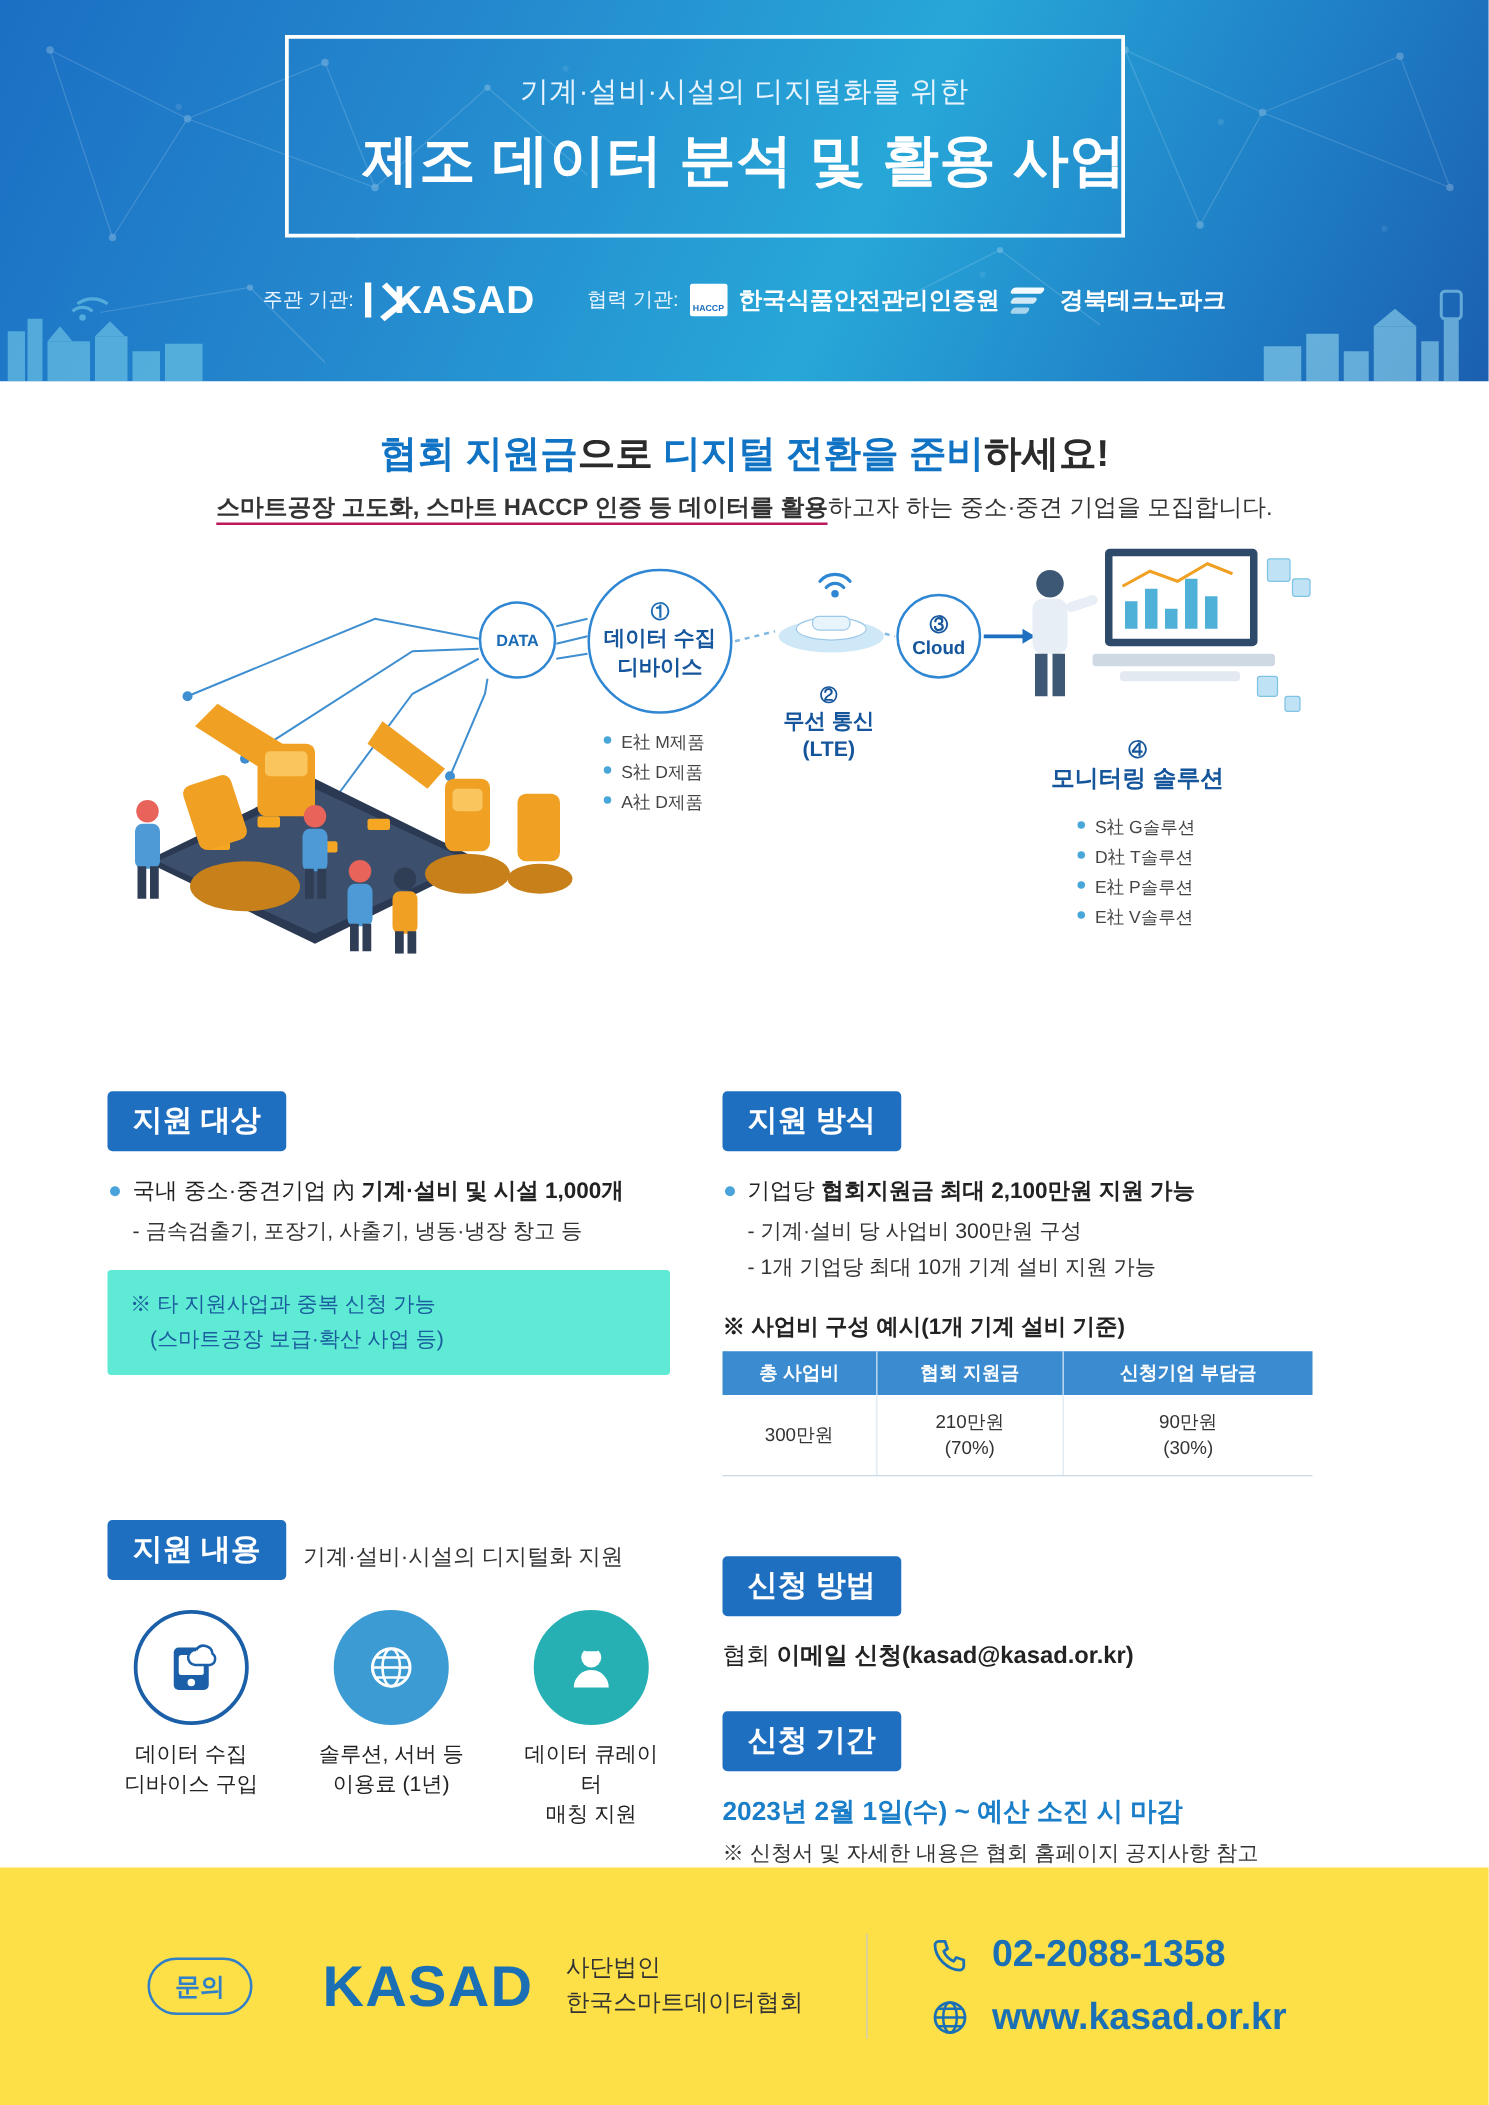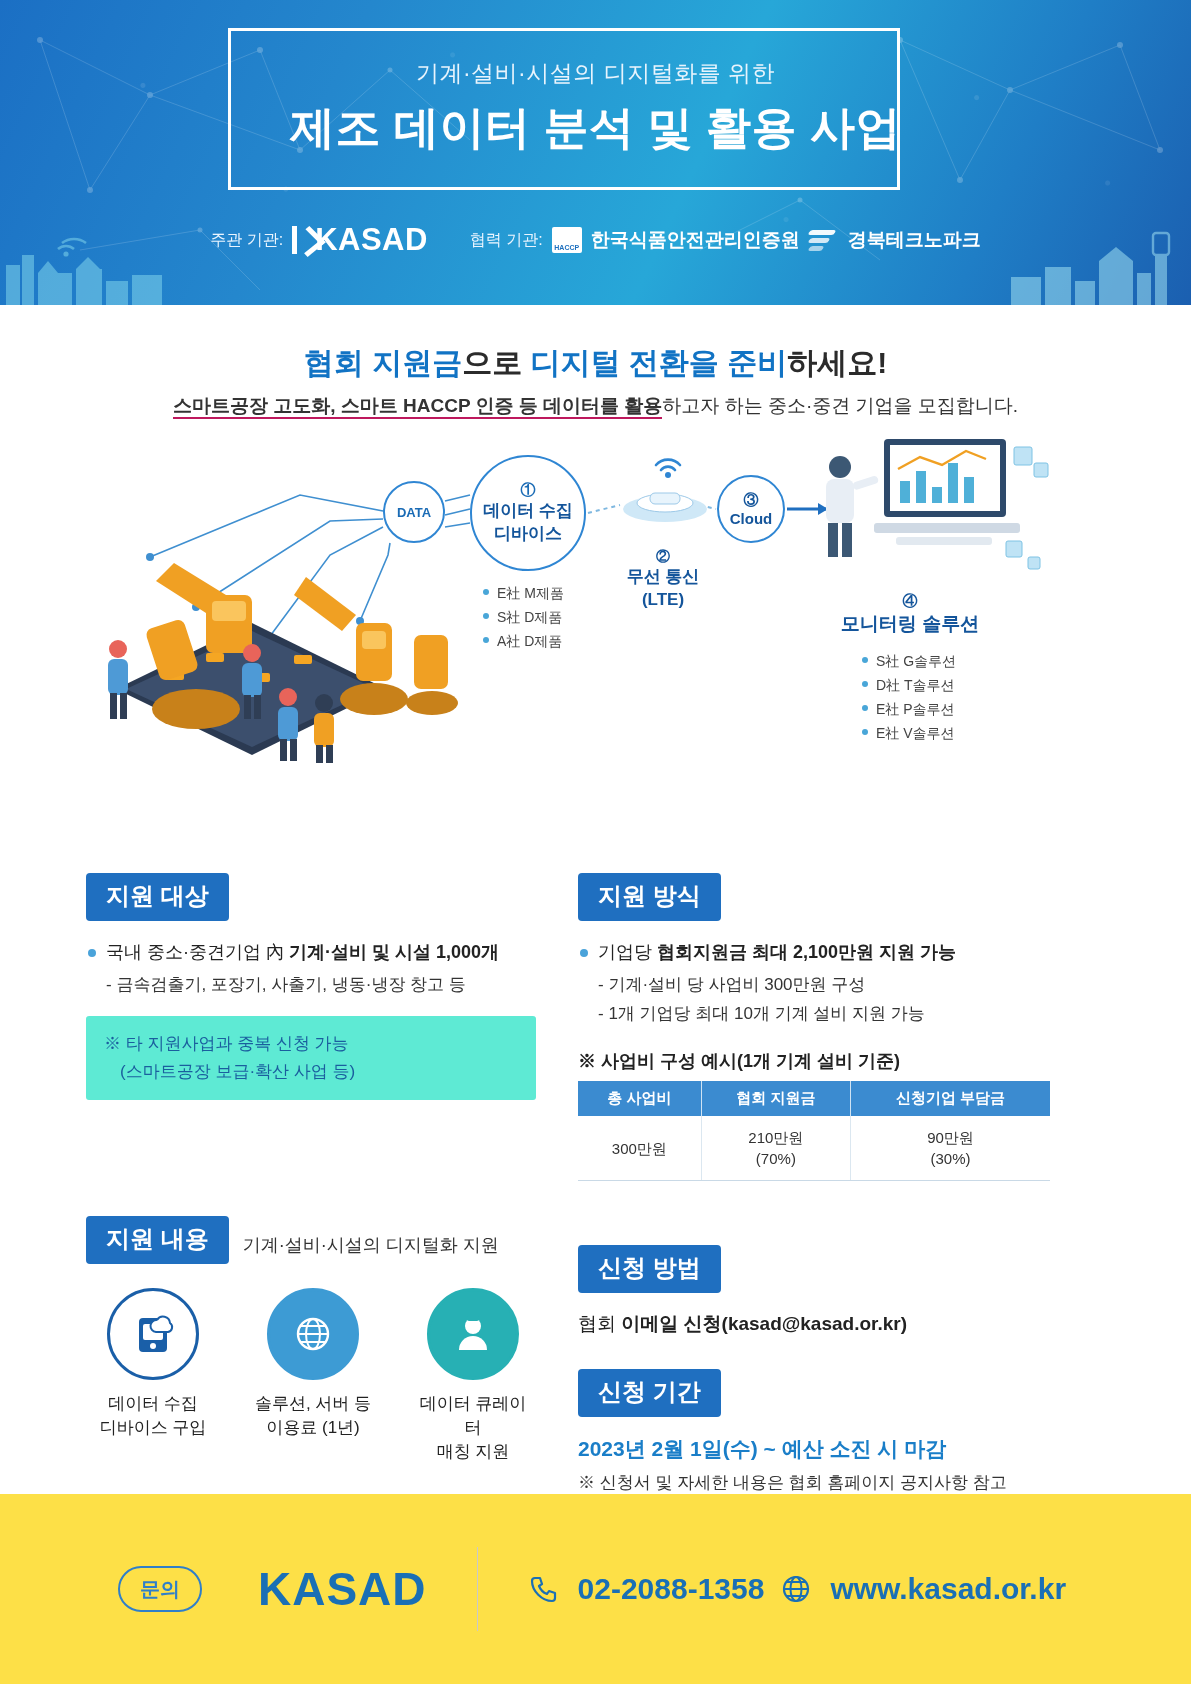--- a/index.html
+++ b/index.html
@@ -216,21 +216,21 @@
     width: 84px; height: 46px; border: 2px solid #2f7fc9; border-radius: 24px;
     display: flex; align-items: center; justify-content: center;
     color: #2f7fc9; font-size: 20px; font-weight: bold;
   }
   .kasad-dark { color: #1a6fb5; font-size: 46px; font-weight: bold; letter-spacing: 1px; display: inline-flex; align-items: center; }
   .kasad-dark .k-mark::before { background: #1a6fb5; width: 7px; height: 40px; }
   .kasad-dark .k-mark { width: 30px; height: 40px; }
   .kasad-dark .k-mark::after { border-top-color: #1a6fb5; border-right-color: #1a6fb5; width: 26px; height: 26px; left: 7px; top: 6px; border-width: 7px; }
   .assoc { font-size: 19px; color: #333; line-height: 1.45; }
   .divider-v { width: 1px; height: 84px; background: #c9c9c9; margin: 0 24px; }
-  .contact-rows { display: flex; flex-direction: row; gap: 16px; }
+  .contact-rows { display: flex; flex-direction: column; gap: 16px; }
   .contact-row { display: flex; align-items: center; gap: 18px; }
   .contact-text { font-size: 30px; font-weight: bold; color: #1a6fb5; }
 </style>
 </head>
 <body>
 
 <div class="page">
 
   <div class="hero">
     <svg class="hero-net" viewBox="0 0 1191 305" preserveAspectRatio="none">
@@ -608,20 +608,24 @@
     </div>
   </div>
 
   <div class="footer">
     <div class="footer-inner">
       <div class="inquiry-pill">문의</div>
       <div class="kasad-dark">
           <span class="k-mark"></span>
           <span>KASAD</span>
         </div>
+      <div class="assoc">
+        <div>사단법인</div>
+        <div>한국스마트데이터협회</div>
+      </div>
       <div class="divider-v"></div>
       <div class="contact-rows">
         <div class="contact-row">
           <svg width="32" height="32" viewBox="0 0 32 32">
             <path d="M7,5 L12,5 L14,11 L11,13 a14,14 0 0 0 8,8 L21,18 L27,20 L27,25 a3,3 0 0 1 -3,3 C14,28 4,18 4,8 a3,3 0 0 1 3,-3 Z" fill="none" stroke="#1a6fb5" stroke-width="2.2" stroke-linejoin="round"></path>
           </svg>
           <span class="contact-text">02-2088-1358</span>
         </div>
         <div class="contact-row">
           <svg width="32" height="32" viewBox="0 0 32 32">

